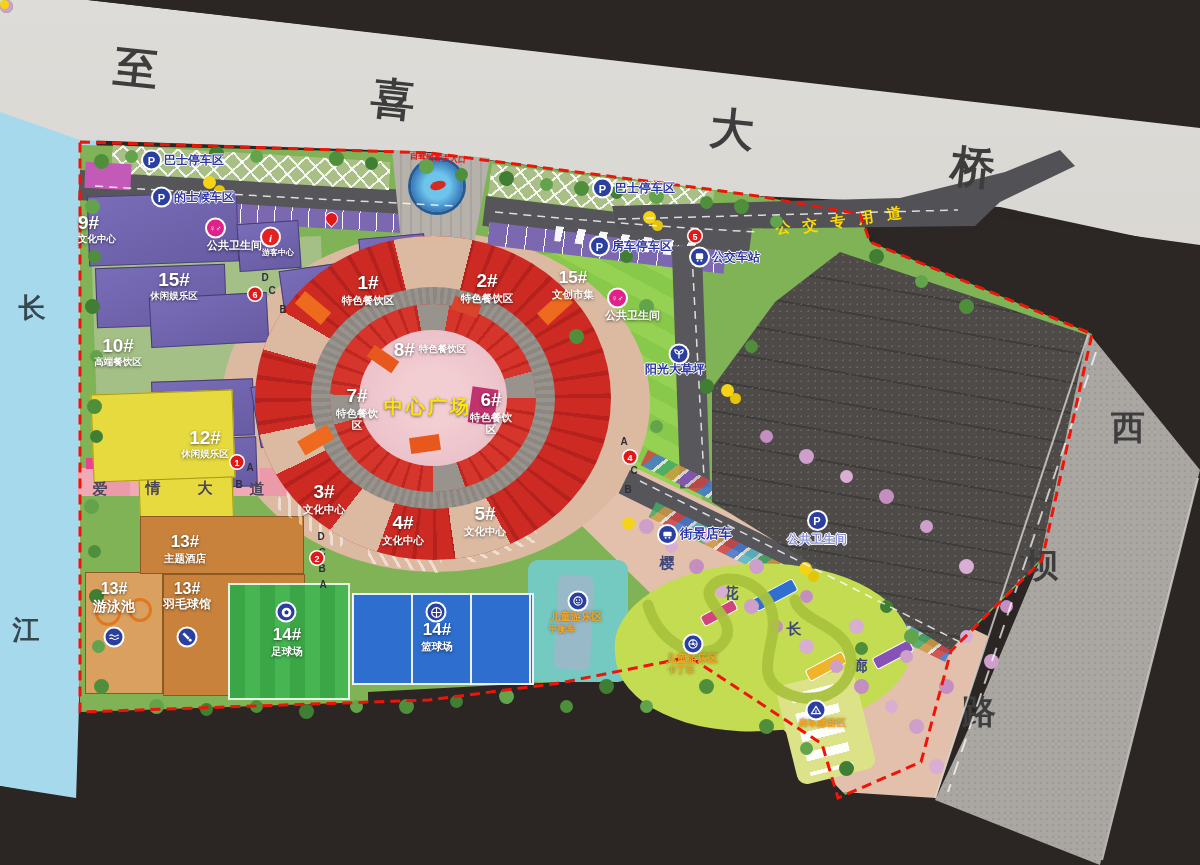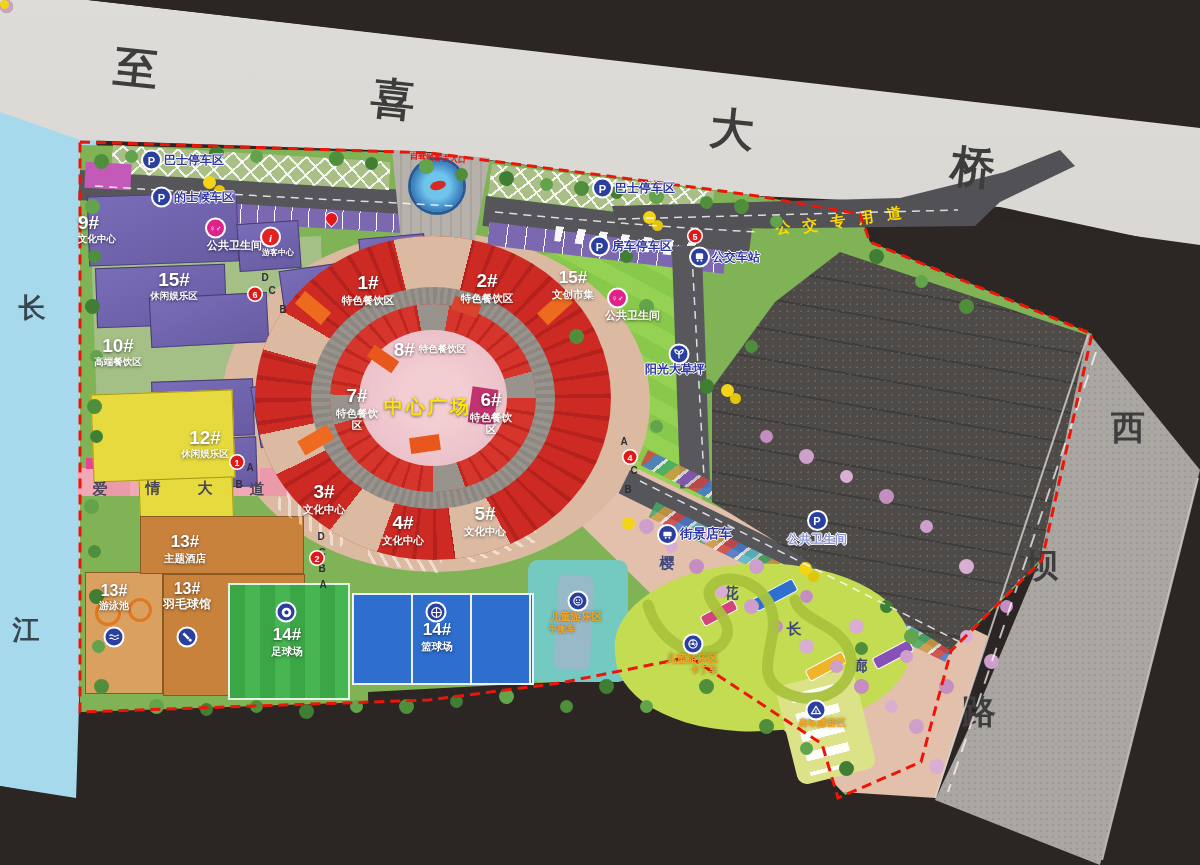--- a/index.html
+++ b/index.html
@@ -245,21 +245,21 @@
   <div class="zlabel" style="left:205px;top:443px;">
     <div class="znum">12#</div>
       <div class="zname" style="font-size:9.5px">休闲娱乐区</div>
     </div>
   <div class="zlabel" style="left:185px;top:548px;">
     <div class="znum" style="font-size:17px">13#</div>
       <div class="zname">主题酒店</div>
     </div>
   <div class="zlabel" style="left:114px;top:597px;">
     <div class="znum" style="font-size:16px">13#</div>
-      <div class="zname" style="font-size:10px">游泳池</div>
+      <div class="zname" style="font-size:14px">游泳池</div>
     </div>
   <div class="zlabel" style="left:187px;top:596px;">
     <div class="znum" style="font-size:16px">13#</div>
       <div class="zname" style="font-size:12px">羽毛球馆</div>
     </div>
   <div class="zlabel" style="left:287px;top:641px;">
     <div class="znum" style="font-size:17px">14#</div>
       <div class="zname">足球场</div>
     </div>
   <div class="zlabel" style="left:437px;top:636px;">
@@ -292,21 +292,21 @@
   <div class="orange-lbl" style="left:562px;top:629px;font-size:9px;">平衡车</div>
 
   <span class="cicon sp-bg std" style="left:693px;top:644px;">
     <svg class="minisvg" width="11" height="11" viewBox="0 0 12 12">
         <circle cx="6" cy="6" r="4.5" fill="none" stroke="#fff" stroke-width="1.2"></circle>
         <circle cx="6" cy="6" r="1.2" fill="#fff"></circle>
         <path d="M6 1.5 V6 M1.5 6 H10.5 M6 6 L9 9" stroke="#fff" stroke-width="1"></path>
       </svg>
     </span>
   <div class="orange-lbl" style="left:692px;top:659px;">儿童游乐区</div>
-  <div class="orange-lbl" style="left:704px;top:670px;font-size:9px;">卡丁车</div>
+  <div class="orange-lbl" style="left:681px;top:670px;font-size:9px;">卡丁车</div>
 
   <span class="cicon sp-bg std" style="left:816px;top:710px;">
     <svg class="minisvg" width="11" height="11" viewBox="0 0 12 12">
         <path d="M6 2 L11 10 H1 Z" fill="none" stroke="#fff" stroke-width="1.3"></path>
         <path d="M6 6 L6 10" stroke="#fff" stroke-width="1.2"></path>
       </svg>
     </span>
   <div class="orange-lbl" style="left:822px;top:723px;font-size:9.5px;">房车露营区</div>
 
   <span class="cicon sp-bg std" style="left:114px;top:637px;">

